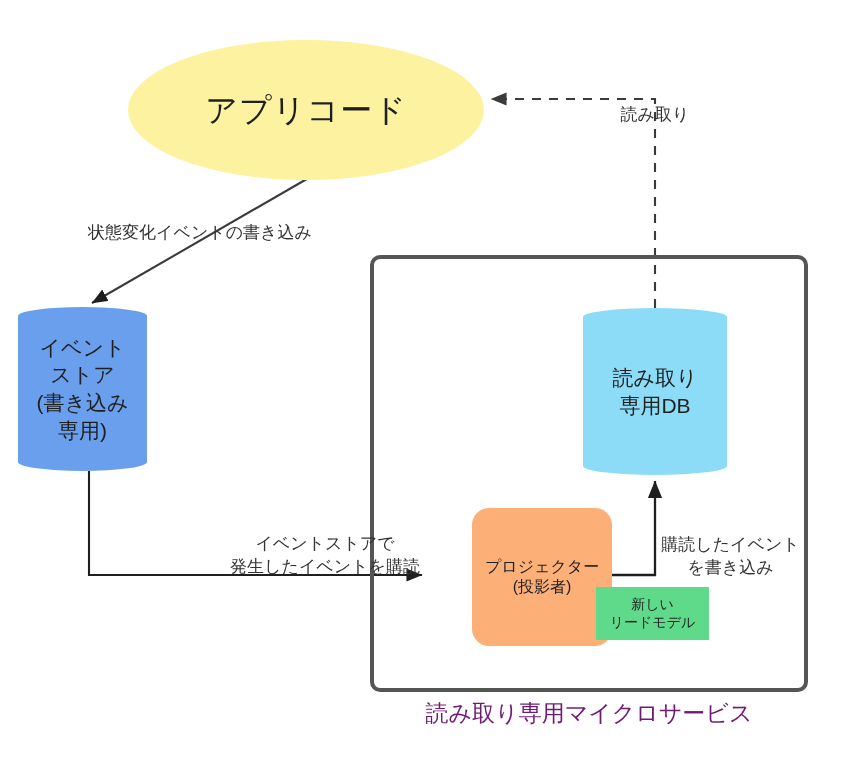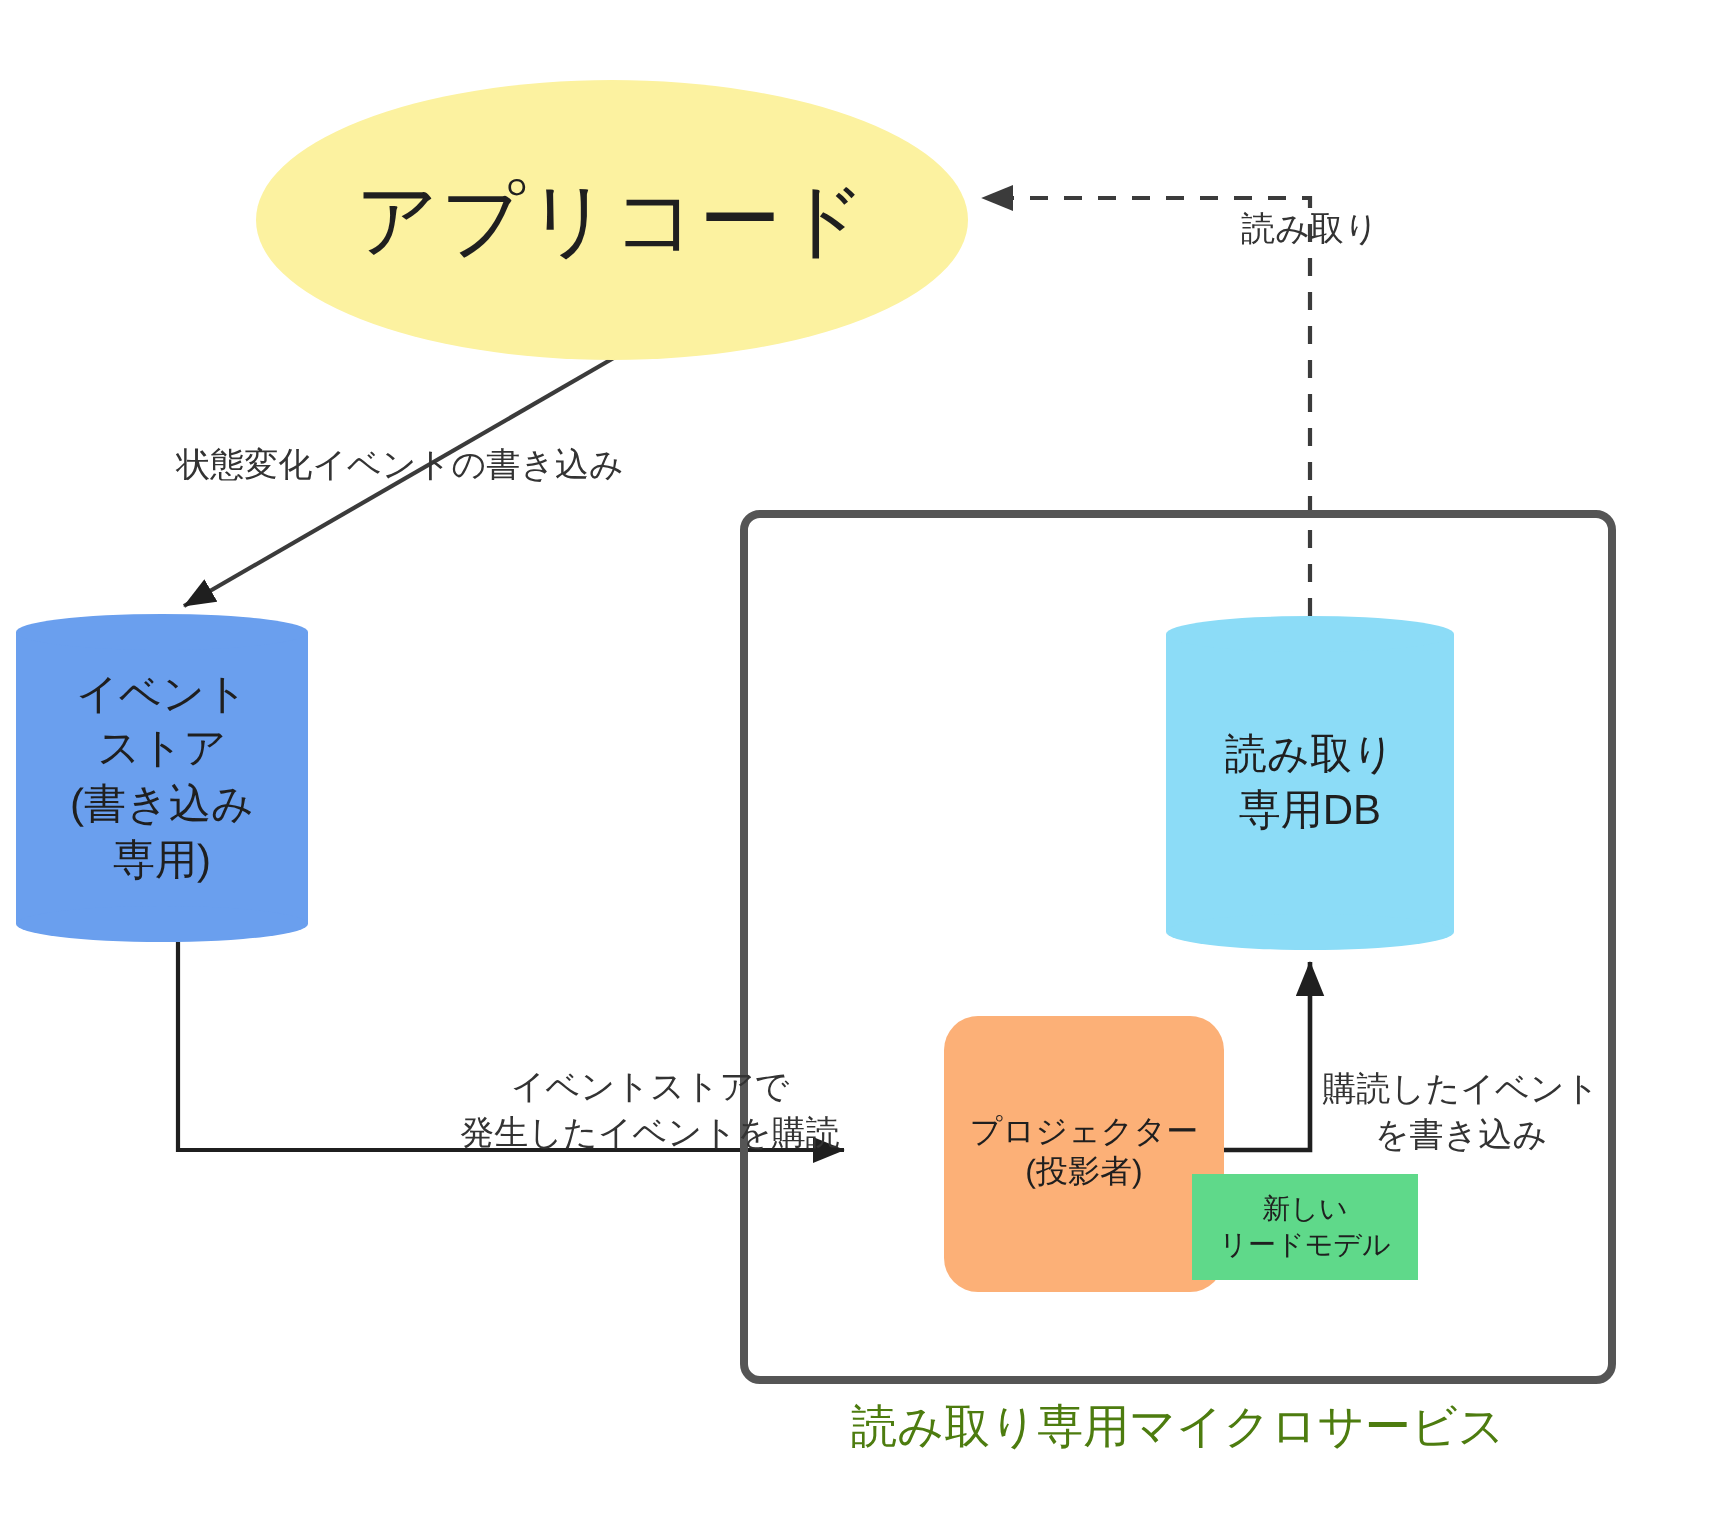--- a/index.html
+++ b/index.html
@@ -40,21 +40,21 @@
   }
 
   
   #node-app-code {
     left: 128px;
     top: 40px;
     width: 356px;
     height: 140px;
     border-radius: 50%;
     background: #fcf2a0;
-    font-size: 41px;
+    font-size: 32px;
     letter-spacing: 1px;
   }
 
   
   .cylinder {
     position: absolute;
     box-sizing: border-box;
   }
   .cylinder .cyl-body {
     position: absolute;
@@ -81,23 +81,23 @@
     bottom: 0;
     display: flex;
     align-items: center;
     justify-content: center;
     text-align: center;
     white-space: pre-line;
     line-height: 1.32;
   }
 
   #node-event-store {
-    left: 8px;
+    left: 18px;
     top: 307px;
-    width: 146px;
+    width: 129px;
     height: 164px;
   }
   #node-event-store .cyl-body,
   #node-event-store .cyl-top,
   #node-event-store .cyl-bottom { background: #6a9fee; }
   #node-event-store .cyl-label { font-size: 21px; }
 
   #node-read-db {
     left: 583px;
     top: 308px;
@@ -143,21 +143,21 @@
     box-sizing: border-box;
     background: transparent;
   }
   #microservice-caption {
     position: absolute;
     left: 370px;
     top: 698px;
     width: 438px;
     text-align: center;
     font-size: 23px;
-    color: #4d7c0f;
+    color: #701a75;
   }
 
   
   .edge-label {
     position: absolute;
     text-align: center;
     white-space: pre-line;
     line-height: 1.34;
     color: #333333;
     background: transparent;

